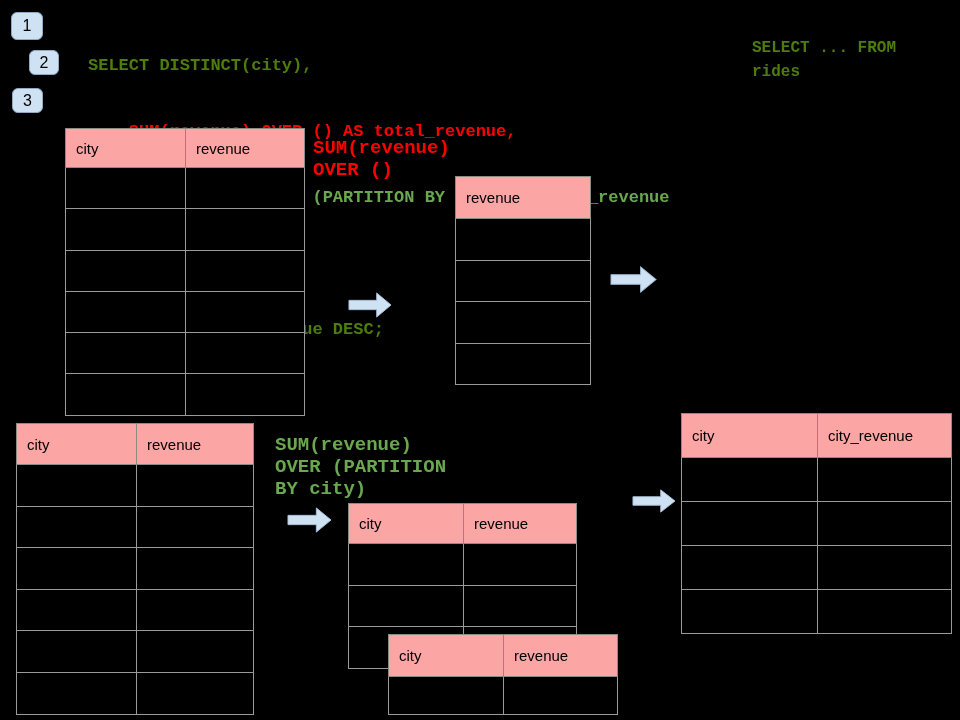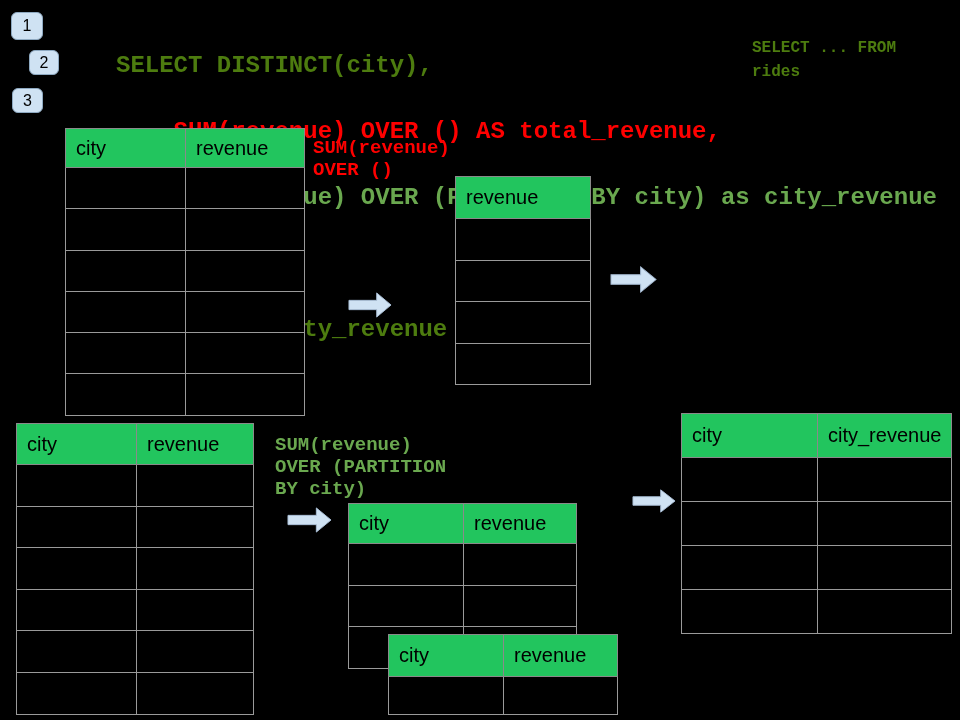--- a/index.html
+++ b/index.html
@@ -2,35 +2,35 @@
 <html><head>
 <meta charset="utf-8">
 <style>
   html,body{margin:0;padding:0;background:#000;}
   #canvas{position:relative;width:960px;height:720px;background:#000;overflow:hidden;
           font-family:"Liberation Sans",sans-serif;}
 
   
   .mono{font-family:"Liberation Mono","DejaVu Sans Mono",monospace;font-weight:bold;
         white-space:pre;position:absolute;}
-  .code-block{left:88px;top:11px;font-size:24px;line-height:22px;margin-left:28px;}
+  .code-block{left:88px;top:11px;font-size:17px;line-height:22px;}
   .c-purple{color:#4d7c0f;}
   .c-red{color:#ff0000;}
   .c-green{color:#6aa84f;}
   .side-note{left:752px;top:36px;font-size:16px;line-height:24px;}
   .lbl-total{left:313px;top:137px;font-size:19px;line-height:22px;}
   .lbl-part{left:275px;top:434px;font-size:19px;line-height:22px;}
 
   
   .badge{position:absolute;background:#cfe2f3;border:1.5px solid #8ea9c1;border-radius:6px;
          color:#000;font-size:16px;display:flex;align-items:center;justify-content:center;}
 
   
   table.tbl{position:absolute;border-collapse:collapse;table-layout:fixed;background:#000;}
-  table.tbl th{background:#22c55e;color:#000;font-weight:normal;font-size:20px;
+  table.tbl th{background:#fca5a5;color:#000;font-weight:normal;font-size:15px;
                text-align:left;padding:0 0 0 10px;border:1px solid #8a8a8a;vertical-align:middle;}
   table.tbl td{border:1px solid #9a9a9a;background:#000;}
   .ontop{z-index:3;}
 
   
   svg.arrow{position:absolute;}
 </style>
 </head>
 <body>
 

